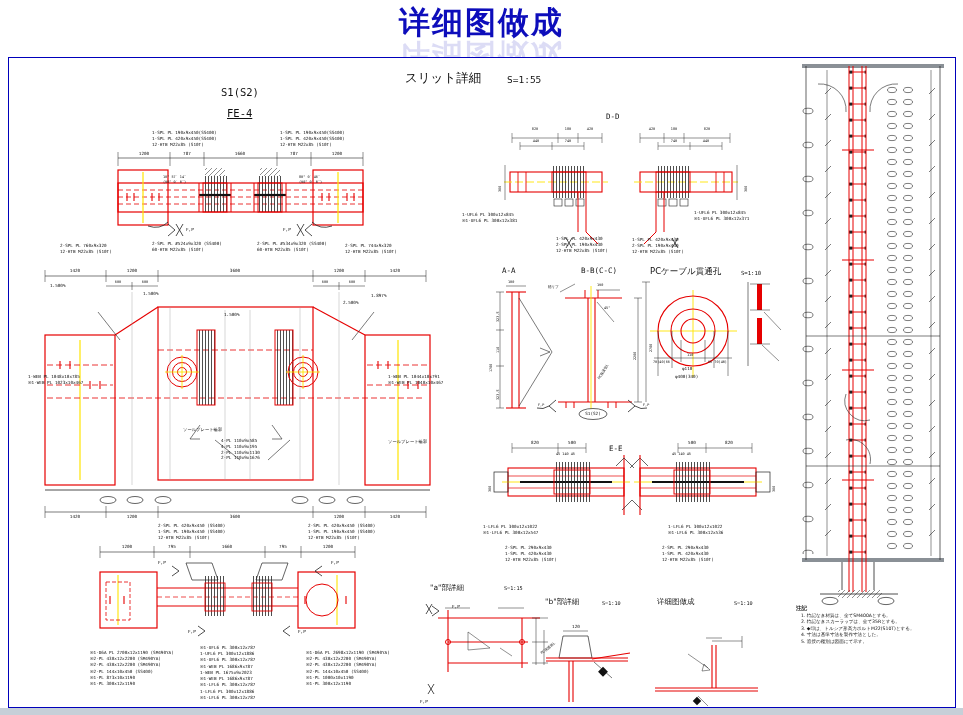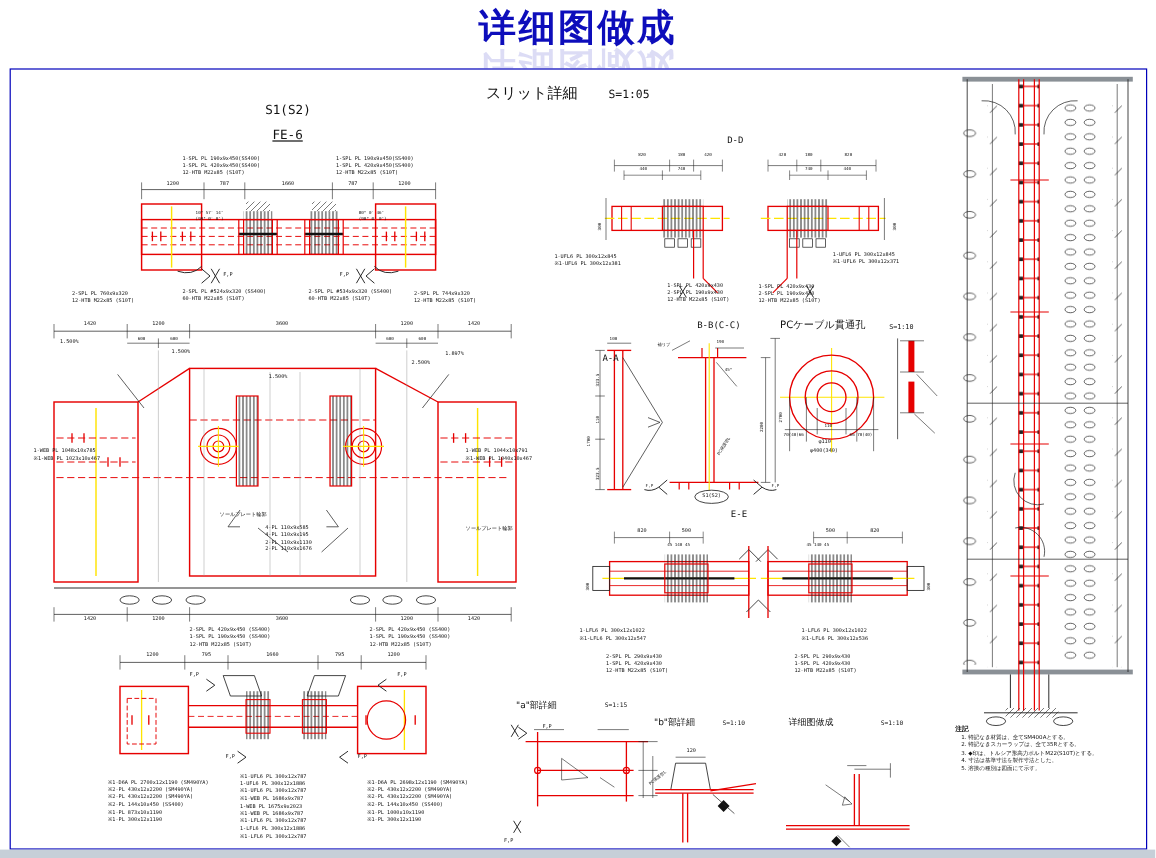--- a/index.html
+++ b/index.html
@@ -508,24 +508,24 @@
           <line x1="874" y1="562" x2="874" y2="590"></line>
         <line x1="820" y1="594" x2="898" y2="594"></line>
       </g>
       <rect x="838" y="590" width="44" height="8" fill="url(#hatch45)"></rect>
       <ellipse cx="830" cy="601" rx="8" ry="3.6" fill="none" stroke="#222" stroke-width="0.7"></ellipse>
       <ellipse cx="886" cy="601" rx="8" ry="3.6" fill="none" stroke="#222" stroke-width="0.7"></ellipse>
     </g>
   </svg>
 
   <div class="lbl t12 jp" style="left:405px;top:70px;">スリット詳細</div>
-  <div class="lbl" style="left:507px;top:74px;font-size:9.5px;">S=1:05</div>
+  <div class="lbl" style="left:507px;top:74px;font-size:9.5px;">S=1:55</div>
 
   <div class="lbl t10" style="left:221px;top:85px;">S1(S2)</div>
-  <div class="lbl t10 und" style="left:227px;top:106px;">FE-6</div>
+  <div class="lbl t10 und" style="left:227px;top:106px;">FE-4</div>
   <div class="lbl t4" style="left:152px;top:130px;">1-SPL PL 190x9x450(SS400)
 1-SPL PL 420x9x450(SS400)
 12-HTB M22x85 (S10T)</div>
   <div class="lbl t4" style="left:280px;top:130px;">1-SPL PL 190x9x450(SS400)
 1-SPL PL 420x9x450(SS400)
 12-HTB M22x85 (S10T)</div>
   <div class="lbl t4 ctr" style="left:129px;top:151px;">1200</div>
   <div class="lbl t4 ctr" style="left:172px;top:151px;">787</div>
   <div class="lbl t4 ctr" style="left:225px;top:151px;">1660</div>
   <div class="lbl t4 ctr" style="left:279px;top:151px;">787</div>
@@ -629,21 +629,21 @@
 ※1-UFL6 PL 300x12x381</div>
   <div class="lbl t4" style="left:556px;top:236px;">1-SPL PL 420x9x430
 2-SPL PL 190x9x430
 12-HTB M22x85 (S10T)</div>
   <div class="lbl t4" style="left:694px;top:210px;">1-UFL6 PL 300x12x845
 ※1-UFL6 PL 300x12x371</div>
   <div class="lbl t4" style="left:632px;top:237px;">1-SPL PL 420x9x430
 2-SPL PL 190x9x430
 12-HTB M22x85 (S10T)</div>
 
-  <div class="lbl t7" style="left:502px;top:266px;margin-top:28px;">A-A</div>
+  <div class="lbl t7" style="left:502px;top:266px;">A-A</div>
   <div class="lbl t3" style="left:508px;top:280px;">100</div>
   <div class="lbl t3 rot" style="left:489px;top:372px;">1700</div>
   <div class="lbl t3 rot" style="left:496px;top:322px;">323.5</div>
   <div class="lbl t3 rot" style="left:496px;top:353px;">110</div>
   <div class="lbl t3 rot" style="left:496px;top:400px;">323.5</div>
 
   <div class="lbl t7" style="left:564px;top:266px;margin-left:17px;">B-B(C-C)</div>
   <div class="lbl t3 jp" style="left:548px;top:285px;">補リブ</div>
   <div class="lbl t3" style="left:597px;top:283px;">190</div>
   <div class="lbl t3" style="left:604px;top:306px;">45°</div>
@@ -655,21 +655,21 @@
   <div class="lbl t3 rot" style="left:649px;top:352px;">2700</div>
 
   <div class="lbl t8 jp" style="left:650px;top:266px;">PCケーブル貫通孔</div>
   <div class="lbl t55" style="left:741px;top:270px;">S=1:10</div>
   <div class="lbl t3" style="left:653px;top:360px;">70(40)66</div>
   <div class="lbl t3" style="left:687px;top:353px;">110</div>
   <div class="lbl t3" style="left:708px;top:360px;">66 70(40)</div>
   <div class="lbl t4" style="left:682px;top:366px;">φ110</div>
   <div class="lbl t4" style="left:675px;top:374px;">φ400(340)</div>
 
-  <div class="lbl t7" style="left:609px;top:424px;">E-E</div>
+  <div class="lbl t7" style="left:609px;top:444px;">E-E</div>
   <div class="lbl t4 ctr" style="left:520px;top:440px;">820</div>
   <div class="lbl t4 ctr" style="left:557px;top:440px;">500</div>
   <div class="lbl t4 ctr" style="left:677px;top:440px;">500</div>
   <div class="lbl t4 ctr" style="left:714px;top:440px;">820</div>
   <div class="lbl t3" style="left:556px;top:452px;">45 140 45</div>
   <div class="lbl t3" style="left:672px;top:452px;">45 140 45</div>
   <div class="lbl t3 rot" style="left:488px;top:492px;">300</div>
   <div class="lbl t3 rot" style="left:772px;top:492px;">300</div>
   <div class="lbl t4" style="left:483px;top:524px;">1-LFL6 PL 300x12x1022
 ※1-LFL6 PL 300x12x547</div>

